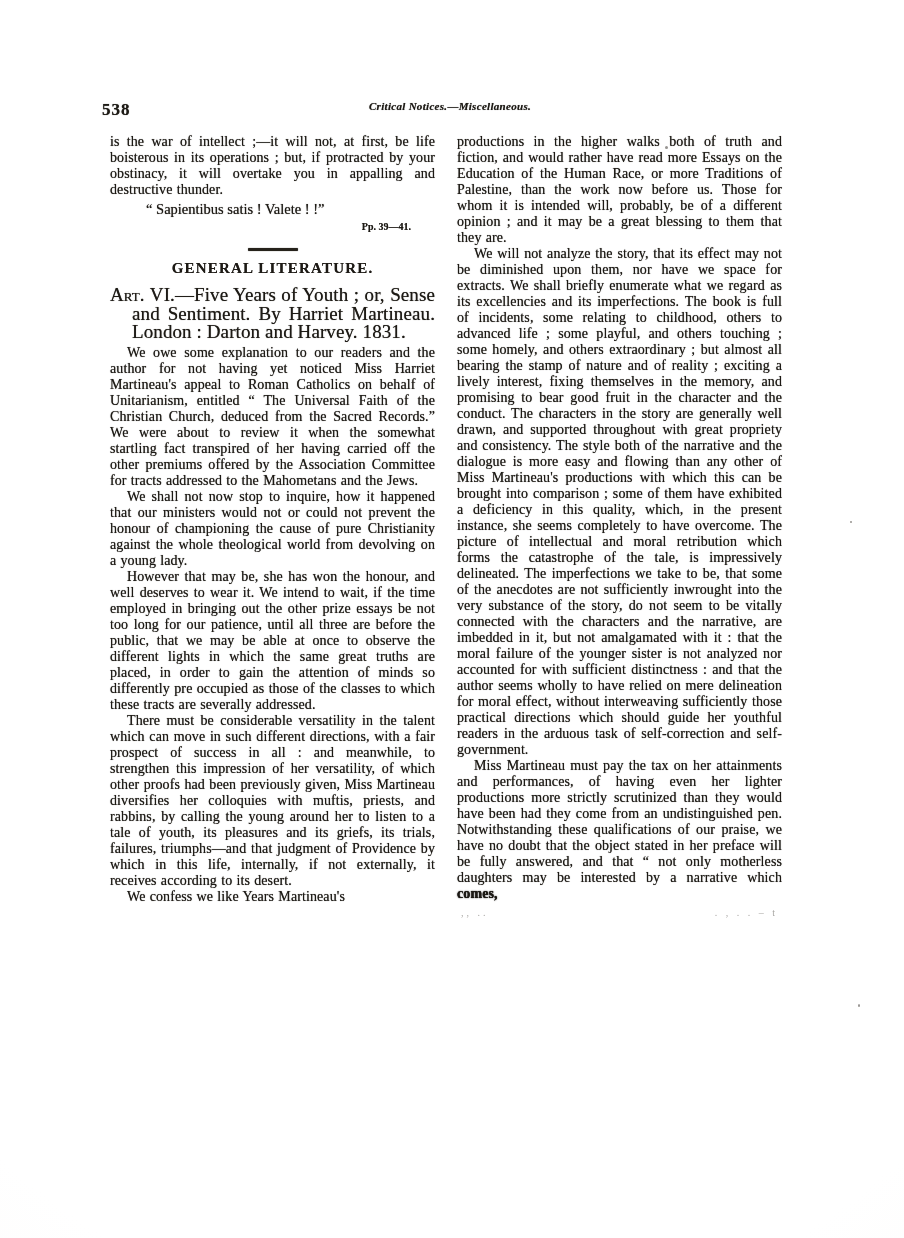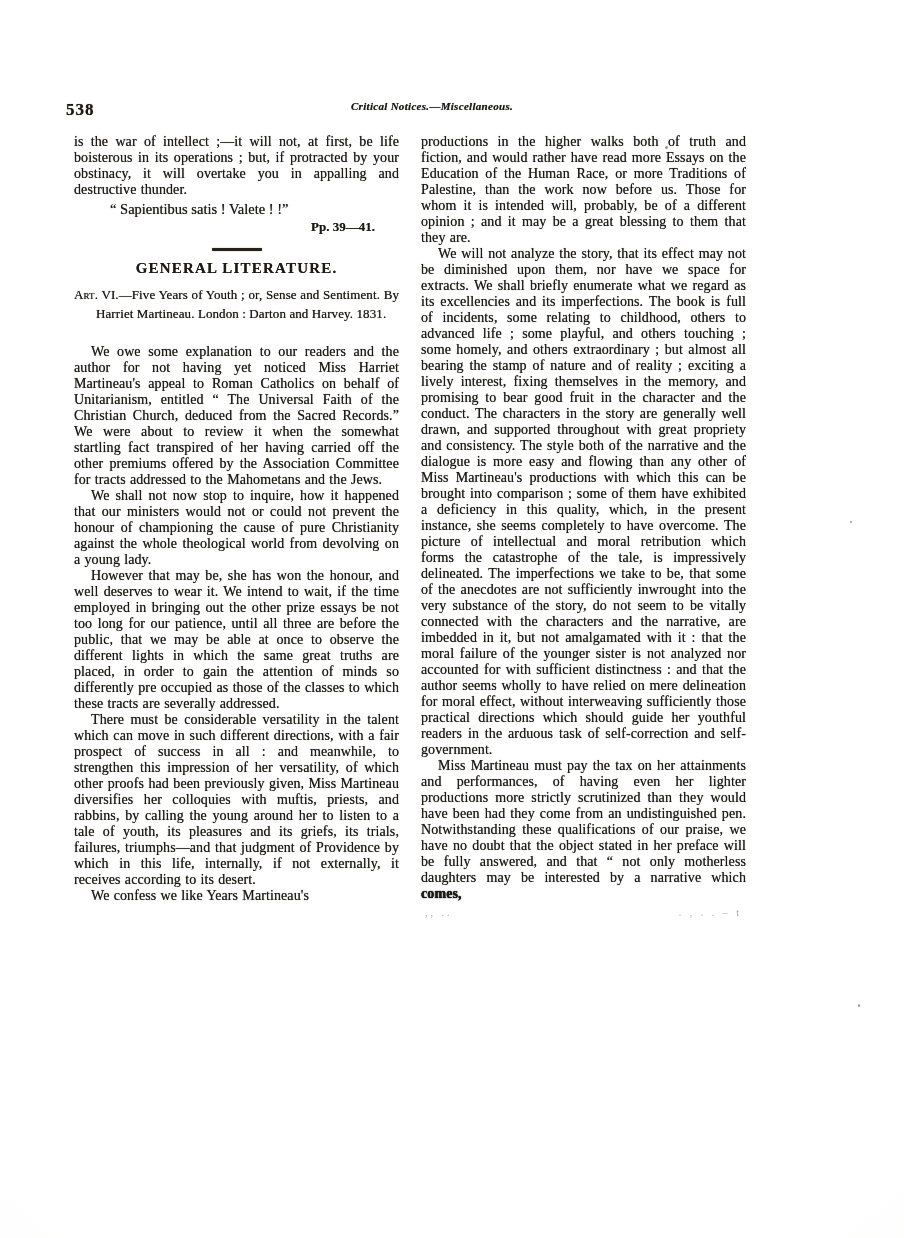--- a/index.html
+++ b/index.html
@@ -1,20 +1,20 @@
 <!DOCTYPE html>
 <html><head>
 <meta charset="utf-8">
 <style>
   html,body{margin:0;padding:0;background:#ffffff;}
   .paper{
     position:relative;
     width:904px;height:1238px;
     box-sizing:border-box;
-    padding:100px 114px 0 74px;
+    padding:100px 114px 0 110px;
     background:radial-gradient(ellipse 130% 105% at 50% 45%, #ffffff 60%, #fbfaf8 85%, #f3f2ee 100%);
     color:#1d1a15;
     font-family:"Liberation Serif","DejaVu Serif",serif;
     overflow:hidden;
   }
   
   .running-head{position:relative;height:22px;margin-bottom:12px;}
   .page-num{
     position:absolute;left:-8px;top:0;
     font-size:17px;font-weight:bold;letter-spacing:1px;
@@ -38,44 +38,44 @@
   }
   .ind{text-indent:17px;}
   .it{}
   .sc{font-variant:small-caps;}
   .quote{
     font-size:14.5px;line-height:17px;
     margin:3px 0 0 36px;
     text-shadow:0 0 .8px rgba(29,26,21,.8);
   }
   .pages-ref{
-    font-size:13px;line-height:17px;
+    font-size:10px;line-height:17px;
     text-align:right;padding-right:24px;
     font-weight:bold;
     text-shadow:0 0 .6px rgba(29,26,21,.7);
   }
   .divider{
     width:50px;height:3px;
     background:#26221b;
     margin:13px auto 9px auto;
     border-radius:1px;
     box-shadow:0 0 1px rgba(29,26,21,.8);
   }
   .section-title{
     margin:7px 0 9px 0;
     font-size:15px;font-weight:bold;
     letter-spacing:1.2px;
     text-align:center;
     text-shadow:0 0 .6px rgba(29,26,21,.75);
   }
   .art-head{
-    font-size:13px;line-height:18.5px;
+    font-size:19px;line-height:18.5px;
     padding-left:22px;text-indent:-22px;
     text-align:justify;
-    margin-bottom:21px;
+    margin-bottom:3px;
     letter-spacing:.1px;
     text-shadow:0 0 .7px rgba(29,26,21,.8);
   }
   .catchword{
     font-weight:bold;
     text-shadow:0 0 1.5px rgba(10,8,5,.95), 0 0 .5px rgba(10,8,5,.9);
   }
   .artifacts{
     display:flex;justify-content:space-between;
     margin-top:5px;padding:0 4px;

